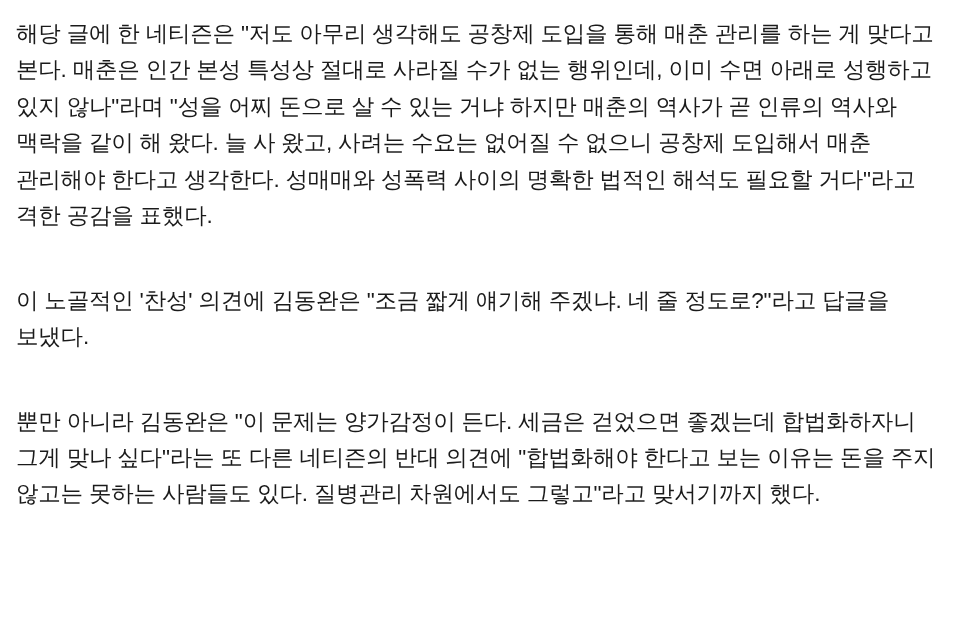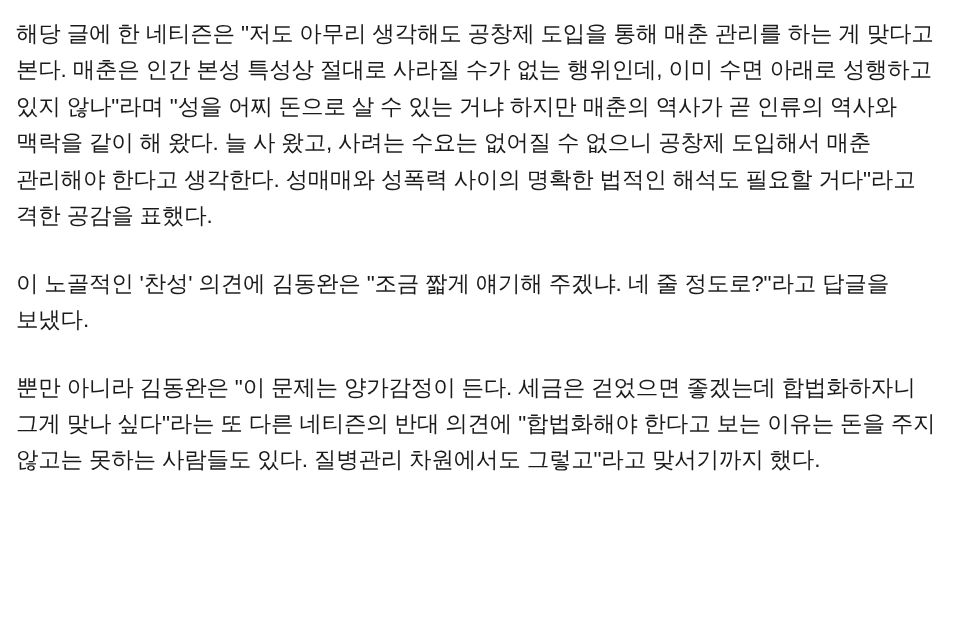--- a/index.html
+++ b/index.html
@@ -21,21 +21,21 @@
   .para {
     font-size: 22.5px;
     line-height: 1.62;
     color: #1a1a1a;
     letter-spacing: -0.2px;
     word-break: keep-all;
     margin: 0;
     text-align: left;
   }
   .para + .para {
-    margin-top: 31px;
+    margin-top: 48px;
   }
 </style>
 </head>
 <body>
 
 <div id="article">
   <p class="para">해당 글에 한 네티즌은 "저도 아무리 생각해도 공창제 도입을 통해 매춘 관리를 하는 게 맞다고 본다. 매춘은 인간 본성 특성상 절대로 사라질 수가 없는 행위인데, 이미 수면 아래로 성행하고 있지 않나"라며 "성을 어찌 돈으로 살 수 있는 거냐 하지만 매춘의 역사가 곧 인류의 역사와 맥락을 같이 해 왔다. 늘 사 왔고, 사려는 수요는 없어질 수 없으니 공창제 도입해서 매춘 관리해야 한다고 생각한다. 성매매와 성폭력 사이의 명확한 법적인 해석도 필요할 거다"라고 격한 공감을 표했다.</p>
   <p class="para">이 노골적인 '찬성' 의견에 김동완은 "조금 짧게 얘기해 주겠냐. 네 줄 정도로?"라고 답글을 보냈다.</p>
   <p class="para">뿐만 아니라 김동완은 "이 문제는 양가감정이 든다. 세금은 걷었으면 좋겠는데 합법화하자니 그게 맞나 싶다"라는 또 다른 네티즌의 반대 의견에 "합법화해야 한다고 보는 이유는 돈을 주지 않고는 못하는 사람들도 있다. 질병관리 차원에서도 그렇고"라고 맞서기까지 했다.</p>
 </div>

